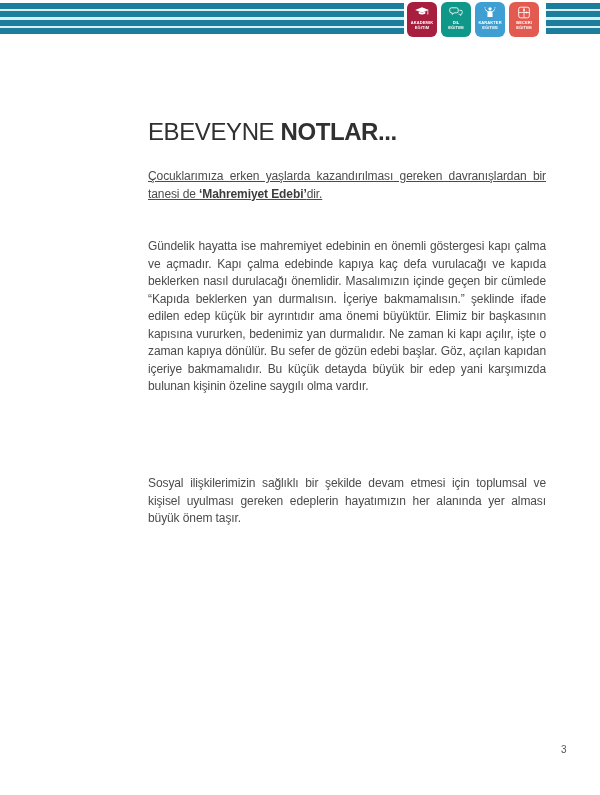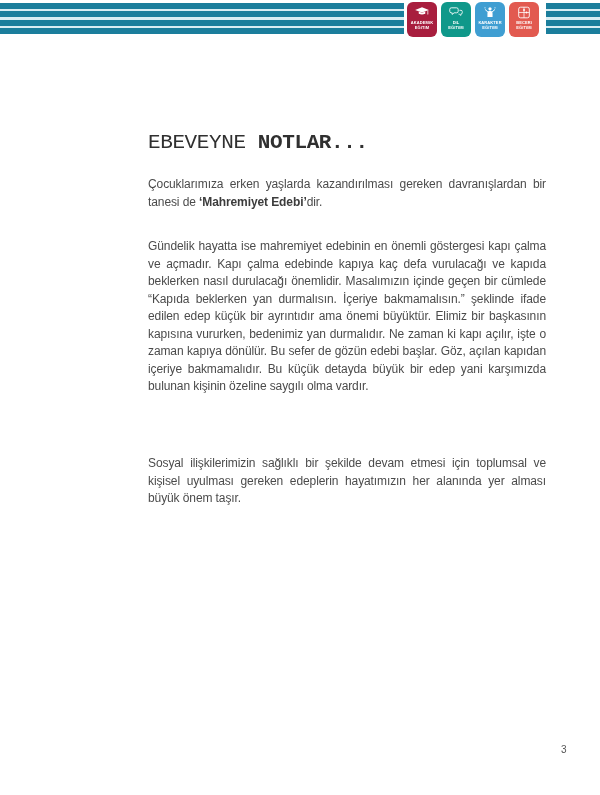--- a/index.html
+++ b/index.html
@@ -70,37 +70,36 @@
     letter-spacing: 0.2px;
   }
 
   
   .content {
     position: absolute;
     left: 148px;
     width: 398px;
   }
   .title {
-    top: 131px;
-    font-size: 21px;
+    top: 118px;
+    font-size: 24px;
     letter-spacing: -0.4px;
     color: #303030;
     font-weight: 400;
-    font-family: Liberation Mono, monospace;
   }
   .title .bold { font-weight: 800; }
 
   .para {
     text-align: justify;
     font-size: 12px;
     line-height: 17.5px;
     letter-spacing: -0.1px;
     color: #4b4b4b;
   }
-  .para1 { top: 176px; }
+  .para1 { top: 168px; text-decoration: underline; }
   .para2 { top: 238px; }
   .para3 { top: 455px; }
   .para .bold { font-weight: 700; color: #3c3c3c; }
 
   .quote {
     top: 368px;
     font-size: 13px;
     line-height: 18.5px;
     font-weight: 700;
     color: #383838;
@@ -187,17 +186,17 @@
 
   <div class="stripes stripes-right"></div>
 
   <h1 class="content title" style="position:absolute;"><span>EBEVEYNE </span><span class="bold">NOTLAR...</span></h1>
 
   <p class="content para para1" style="position:absolute;"><span>Çocuklarımıza erken yaşlarda kazandırılması gereken davranışlardan bir tanesi de </span><span class="bold">‘Mahremiyet Edebi’</span><span>dir.</span></p>
 
   <p class="content para para2" style="position:absolute;">Gündelik hayatta ise mahremiyet edebinin en önemli göstergesi kapı çalma ve açmadır. Kapı çalma edebinde kapıya kaç defa vurulacağı ve kapıda beklerken nasıl durulacağı önemlidir. Masalımızın içinde geçen bir cümlede “Kapıda beklerken yan durmalısın. İçeriye bakmamalısın.” şeklinde ifade edilen edep küçük bir ayrıntıdır ama önemi büyüktür. Elimiz bir başkasının kapısına vururken, bedenimiz yan durmalıdır. Ne zaman ki kapı açılır, işte o zaman kapıya dönülür. Bu sefer de gözün edebi başlar. Göz, açılan kapıdan içeriye bakmamalıdır. Bu küçük detayda büyük bir edep yani karşımızda bulunan kişinin özeline saygılı olma vardır.</p>
 
 
-  <p class="content para para3" style="position:absolute;">Sosyal ilişkilerimizin sağlıklı bir şekilde devam etmesi için toplumsal ve kişisel uyulması gereken edeplerin hayatımızın her alanında yer alması büyük önem taşır.</p>
+  <p class="content para para3" style="position:absolute;margin-top:20px;">Sosyal ilişkilerimizin sağlıklı bir şekilde devam etmesi için toplumsal ve kişisel uyulması gereken edeplerin hayatımızın her alanında yer alması büyük önem taşır.</p>
 
   <div class="page-number">3</div>
 
 </div>
 
 </body></html>

